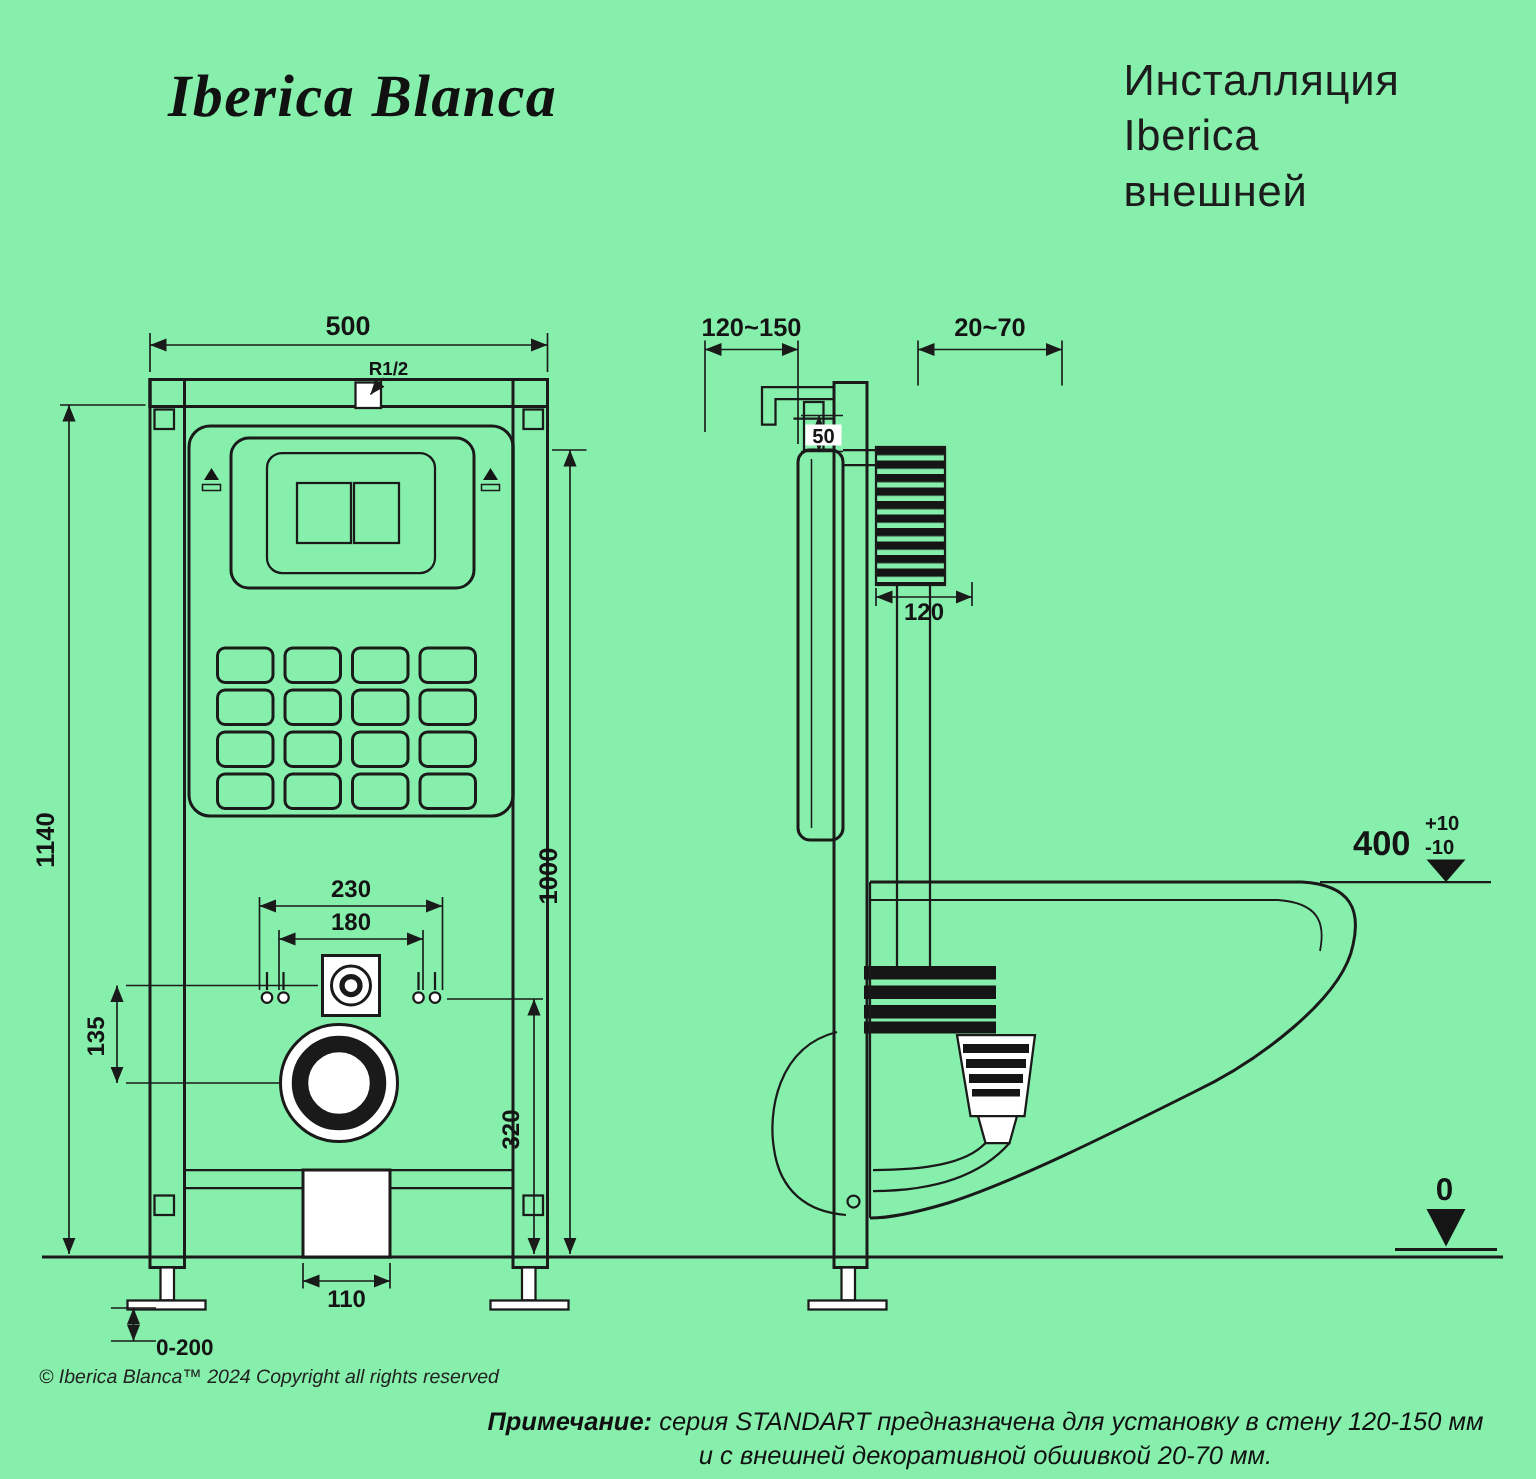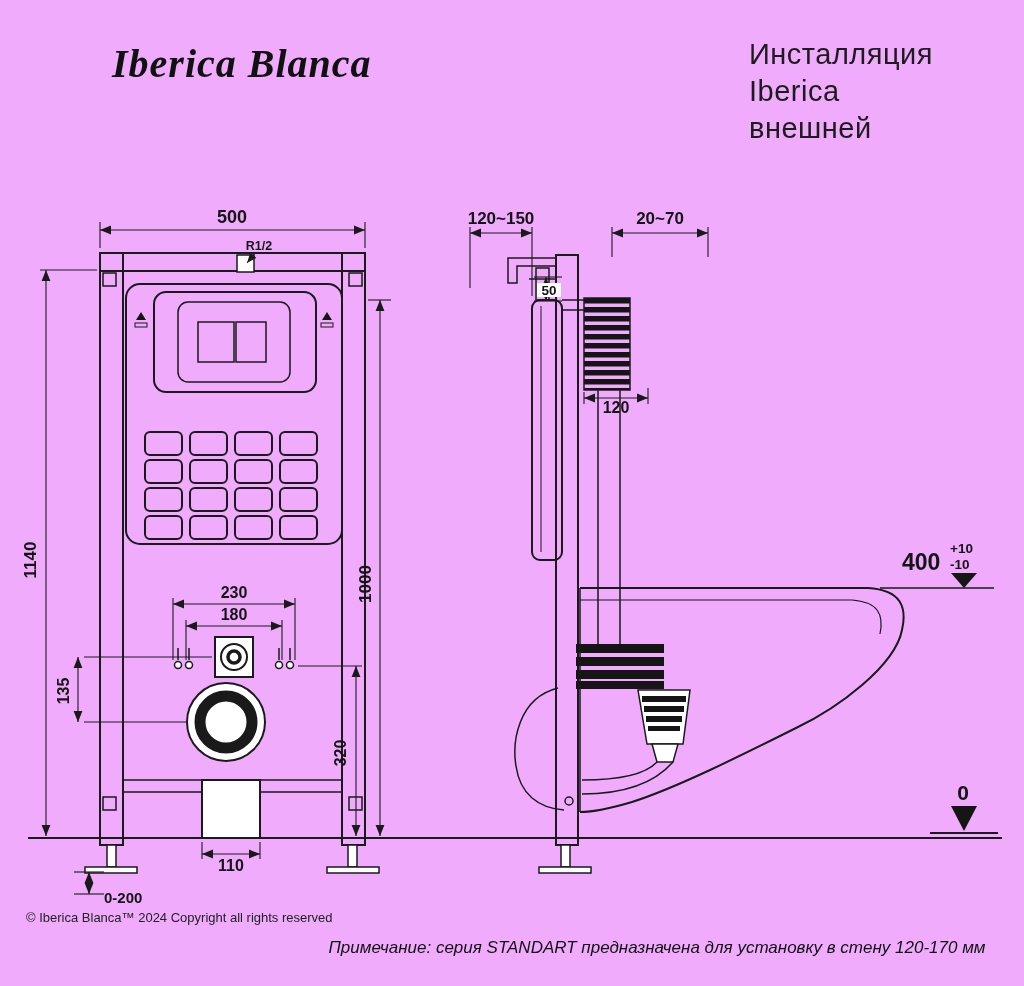--- a/index.html
+++ b/index.html
@@ -1,26 +1,26 @@
 <!DOCTYPE html>
 <html><head>
 <meta charset="utf-8">
 <style>
   html,body{margin:0;padding:0;background:#fff;}
-  .page{position:relative;width:1024px;height:986px;background:#f0abfc;overflow:hidden;
+  .page{position:relative;width:1024px;height:986px;background:#86efac;overflow:hidden;
         font-family:"Liberation Sans",sans-serif;color:#1a1a1a;}
   .logo{position:absolute;left:112px;top:40px;font-family:"Liberation Serif",serif;
         font-style:italic;font-weight:700;font-size:40px;letter-spacing:1px;color:#111;}
   .tagline{position:absolute;left:116px;top:102px;font-size:19px;letter-spacing:1.5px;color:#333;}
   .title{position:absolute;left:749px;top:36px;font-size:29px;line-height:37px;
          letter-spacing:.5px;color:#1c1c1c;}
-  .copyright{position:absolute;left:26px;top:910px;font-size:13px;color:#222;}
+  .copyright{position:absolute;left:26px;top:910px;font-size:13px;font-style:italic;color:#222;}
   .note{position:absolute;left:300px;top:936px;width:714px;text-align:center;
         font-size:17px;line-height:23px;font-style:italic;color:#111;}
-  .note .lbl{font-weight:400;}
+  .note .lbl{font-weight:700;}
   svg{position:absolute;left:0;top:0;}
   svg text{fill:#141414;stroke:none;font-weight:700;font-family:"Liberation Sans",sans-serif;}
   .b2{stroke-width:2;}
   .wf{fill:#fff;}
   .fk{fill:#151515;stroke:none;}
   .dim line, .dim path{stroke-width:1.1;}
 </style>
 </head>
 <body>
 
@@ -270,16 +270,17 @@
         <polygon class="fk" points="951,806 977,806 964,831"></polygon>
         <line x1="930" y1="833" x2="998" y2="833" stroke-width="2"></line>
       </g>
     </g>
   </svg>
 
   <div class="copyright">© Iberica Blanca™ 2024 Copyright all rights reserved</div>
 
   <div class="note">
     <span class="lbl">Примечание:</span>
-    <span>серия STANDART предназначена для установку в стену 120-170 мм</span><br>
+    <span>серия STANDART предназначена для установку в стену 120-150 мм</span><br>
+    <span>и с внешней декоративной обшивкой 20-70 мм.</span>
   </div>
 
 </div>
 
 </body></html>

